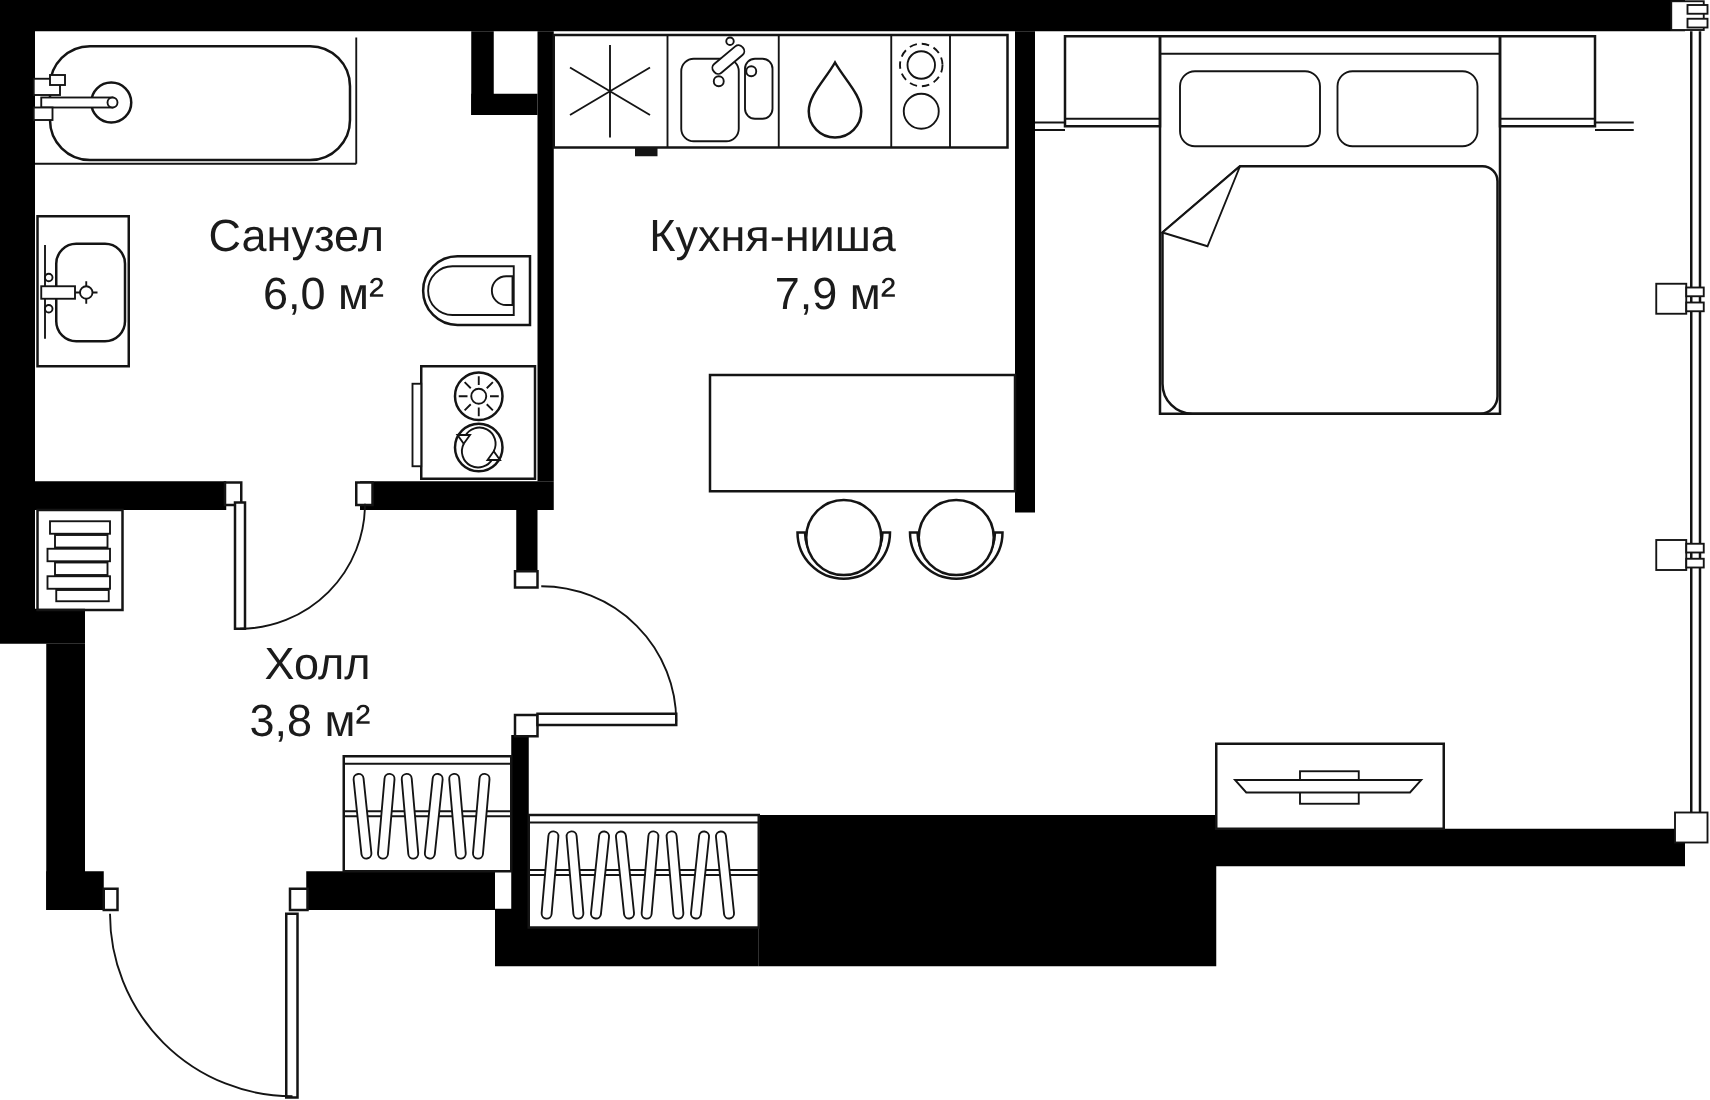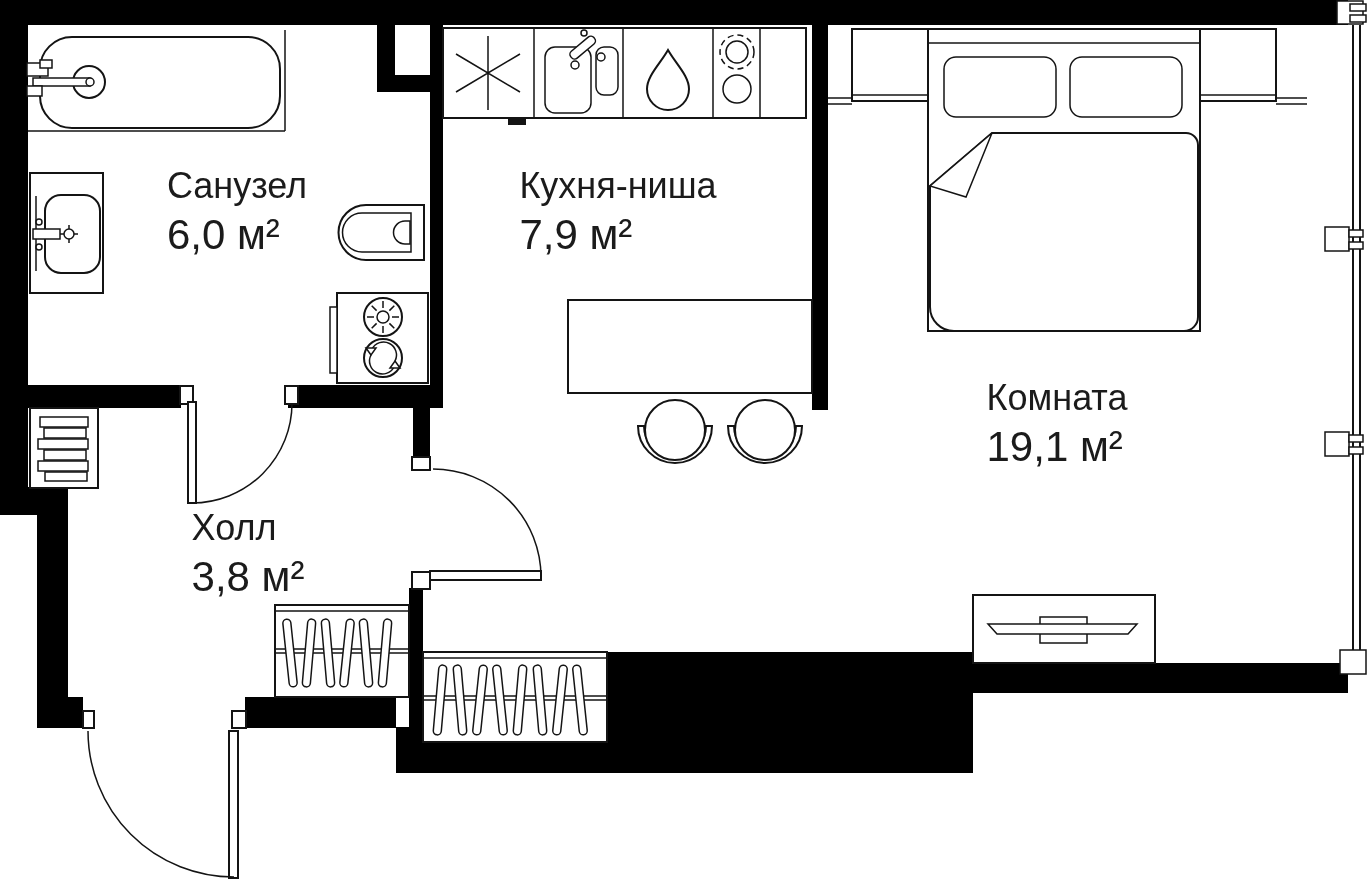--- a/index.html
+++ b/index.html
@@ -5,23 +5,23 @@
   html,body{margin:0;padding:0;background:#ffffff;}
   #stage{position:relative;width:1368px;height:880px;background:#ffffff;overflow:hidden;
          font-family:"Liberation Sans","DejaVu Sans",sans-serif;}
   #plan-svg{position:absolute;left:0;top:0;}
   .wall{fill:#000000;stroke:none;}
   .ln{fill:none;stroke:#141414;stroke-width:2;}
   .ln15{fill:none;stroke:#141414;stroke-width:1.5;}
   .wh{fill:#ffffff;stroke:#141414;stroke-width:2;}
   .wh15{fill:#ffffff;stroke:#141414;stroke-width:1.5;}
   .blk{fill:#141414;stroke:none;}
-  .room-label{position:absolute;transform:translate(-50%,-50%);text-align:left;color:#1b1b1b;white-space:nowrap;}
+  .room-label{position:absolute;transform:translate(-50%,-50%);text-align:right;color:#1b1b1b;white-space:nowrap;}
   .room-name{font-size:36px;line-height:1.0;}
-  .room-area{font-size:42px;line-height:1.0;margin-top:10px;}
+  .room-area{font-size:36px;line-height:1.0;margin-top:10px;}
 </style>
 </head>
 <body>
 
 <div id="stage">
 
 <svg id="plan-svg" width="1368" height="880" viewBox="0 0 1368 880">
 
   <g>
     <rect class="wall" x="0" y="0" width="1348" height="25"></rect>
@@ -244,18 +244,14 @@
 <div class="room-label" style="left:618px; top:212px;">
   <div class="room-name">Кухня-ниша</div>
   <div class="room-area">7,9 м²</div>
 </div>
 
 <div class="room-label" style="left:248px; top:554px;">
   <div class="room-name">Холл</div>
   <div class="room-area">3,8 м²</div>
 </div>
 
-<div class="room-label" style="left:1057px; top:424px;">
-  <div class="room-name">Комната</div>
-  <div class="room-area">19,1 м²</div>
-</div>
 
 </div>
 
 </body></html>

